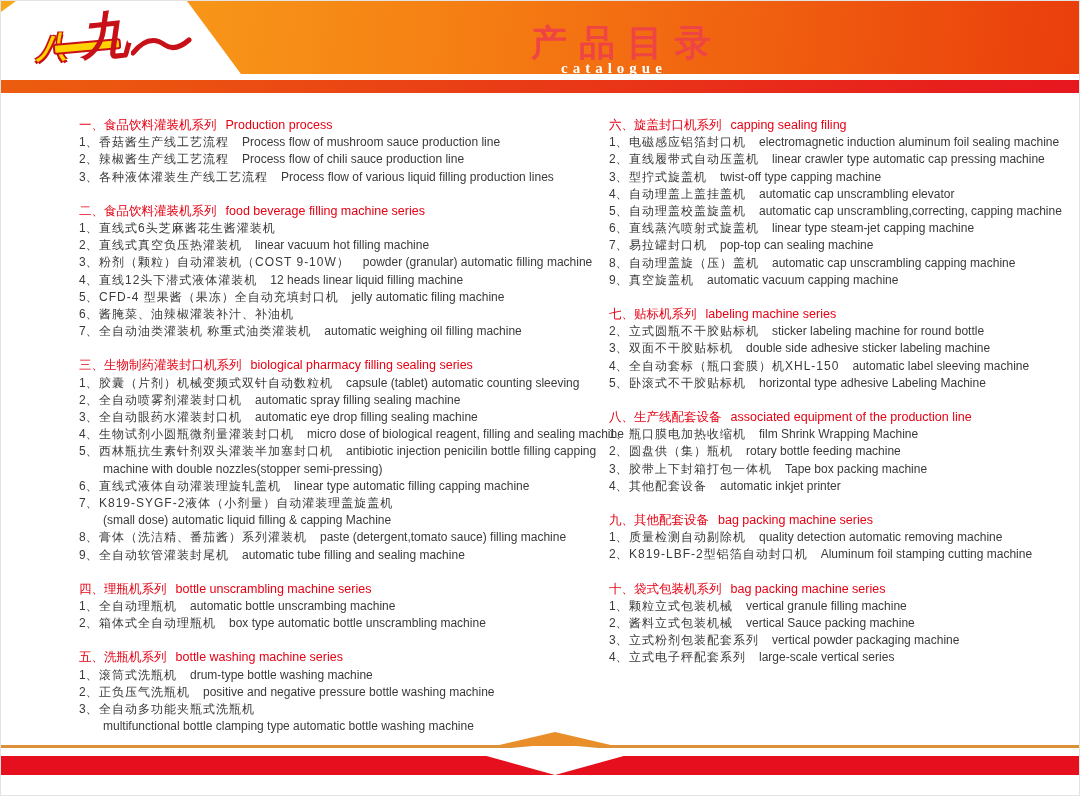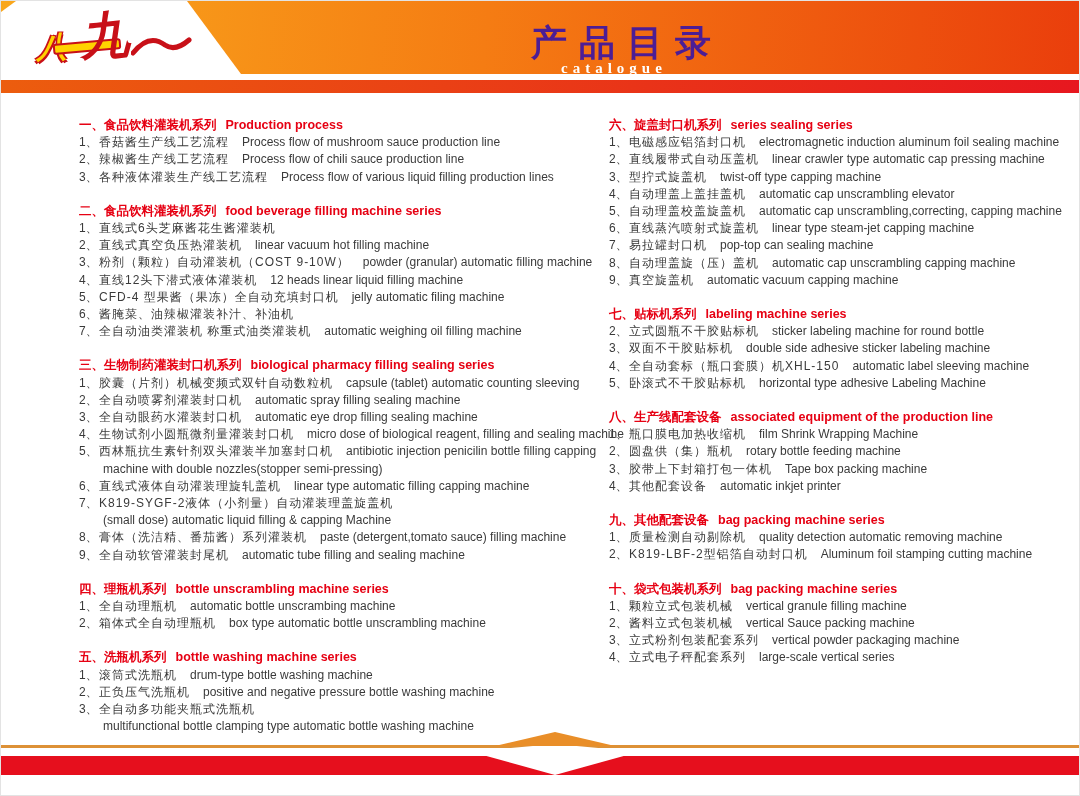--- a/index.html
+++ b/index.html
@@ -17,31 +17,31 @@
 
   .logo{position:absolute;top:12px;left:36px;width:150px;height:56px;}
   .logo-ba{position:absolute;left:0;top:14px;font-size:30px;font-weight:bold;font-style:italic;
     color:#ffd200;text-shadow:-1.5px -1.5px 0 #c81018,1.5px -1.5px 0 #c81018,-1.5px 1.5px 0 #c81018,1.5px 1.5px 0 #c81018;}
   .logo-jiu{position:absolute;left:42px;top:-10px;font-size:50px;font-weight:bold;font-style:italic;
     color:#c81018;transform:rotate(-6deg);}
   .logo-bar{position:absolute;left:16px;top:28px;width:64px;height:7px;background:#ffd200;
     border:2px solid #c81018;border-radius:3px;transform:rotate(-5deg);}
   .logo-tail{position:absolute;left:94px;top:18px;}
 
-  .page-title{position:absolute;top:18px;left:530px;font-size:36px;font-weight:bold;color:#4c1d95;
+  .page-title{position:absolute;top:18px;left:530px;font-size:36px;font-weight:bold;color:#ef4444;
     letter-spacing:12px;white-space:nowrap;}
   .page-subtitle{position:absolute;top:59px;left:560px;font-size:15px;font-weight:bold;color:#ffffff;
     letter-spacing:5px;font-family:"Liberation Serif",serif;white-space:nowrap;}
 
   
   .col{position:absolute;top:116px;font-size:12px;color:#3a3a3a;line-height:17.2px;}
   #col-left{left:78px;width:490px;}
   #col-right{left:608px;width:462px;}
   .section{margin-bottom:17px;}
-  .sec-heading{color:#e60113;font-weight:bold;font-size:12.5px;white-space:nowrap;}
+  .sec-heading{color:#e60113;font-weight:normal;font-size:12.5px;white-space:nowrap;}
   .h-en{margin-left:9px;}
   .item{white-space:nowrap;}
   .num{display:inline-block;min-width:20px;}
   .cn{letter-spacing:1px;}
   .en{margin-left:13px;text-align:center;}
   .item-cont{padding-left:24px;white-space:nowrap;}
 
   
   .footer-line{position:absolute;top:744px;left:0;right:0;height:3px;background:#dd9136;}
   .footer-band{position:absolute;top:755px;left:0;right:0;height:19px;background:#e60f1d;}
@@ -114,21 +114,21 @@
       <div class="section">
         <div class="sec-heading"><span class="h-cn">五、洗瓶机系列</span><span class="h-en">bottle washing machine series</span></div>
         <div class="item"><span class="num">1、</span><span class="cn">滚筒式洗瓶机</span><span class="en">drum-type bottle washing machine</span></div>
         <div class="item"><span class="num">2、</span><span class="cn">正负压气洗瓶机</span><span class="en">positive and negative pressure bottle washing machine</span></div>
         <div class="item"><span class="num">3、</span><span class="cn">全自动多功能夹瓶式洗瓶机</span></div>
         <div class="item-cont">multifunctional bottle clamping type automatic bottle washing machine</div>
       </div>
     </div>
   <div class="col" id="col-right">
       <div class="section">
-        <div class="sec-heading"><span class="h-cn">六、旋盖封口机系列</span><span class="h-en">series sealing series</span></div>
+        <div class="sec-heading"><span class="h-cn">六、旋盖封口机系列</span><span class="h-en">capping sealing filing</span></div>
         <div class="item"><span class="num">1、</span><span class="cn">电磁感应铝箔封口机</span><span class="en">electromagnetic induction aluminum foil sealing machine</span></div>
         <div class="item"><span class="num">2、</span><span class="cn">直线履带式自动压盖机</span><span class="en">linear crawler type automatic cap pressing machine</span></div>
         <div class="item"><span class="num">3、</span><span class="cn">型拧式旋盖机</span><span class="en">twist-off type capping machine</span></div>
         <div class="item"><span class="num">4、</span><span class="cn">自动理盖上盖挂盖机</span><span class="en">automatic cap unscrambling elevator</span></div>
         <div class="item"><span class="num">5、</span><span class="cn">自动理盖校盖旋盖机</span><span class="en">automatic cap unscrambling,correcting, capping machine</span></div>
         <div class="item"><span class="num">6、</span><span class="cn">直线蒸汽喷射式旋盖机</span><span class="en">linear type steam-jet capping machine</span></div>
         <div class="item"><span class="num">7、</span><span class="cn">易拉罐封口机</span><span class="en">pop-top can sealing machine</span></div>
         <div class="item"><span class="num">8、</span><span class="cn">自动理盖旋（压）盖机</span><span class="en">automatic cap unscrambling capping machine</span></div>
         <div class="item"><span class="num">9、</span><span class="cn">真空旋盖机</span><span class="en">automatic vacuum capping machine</span></div>
       </div>

